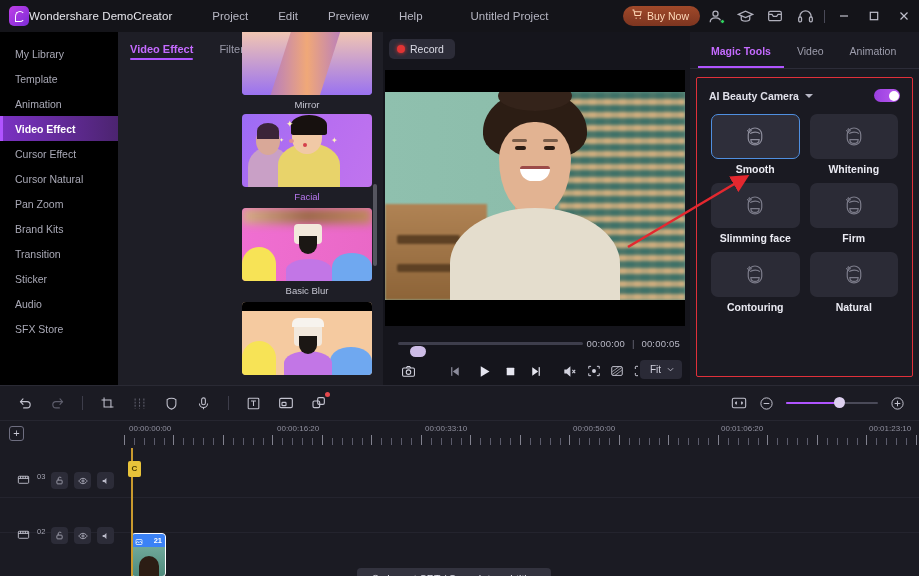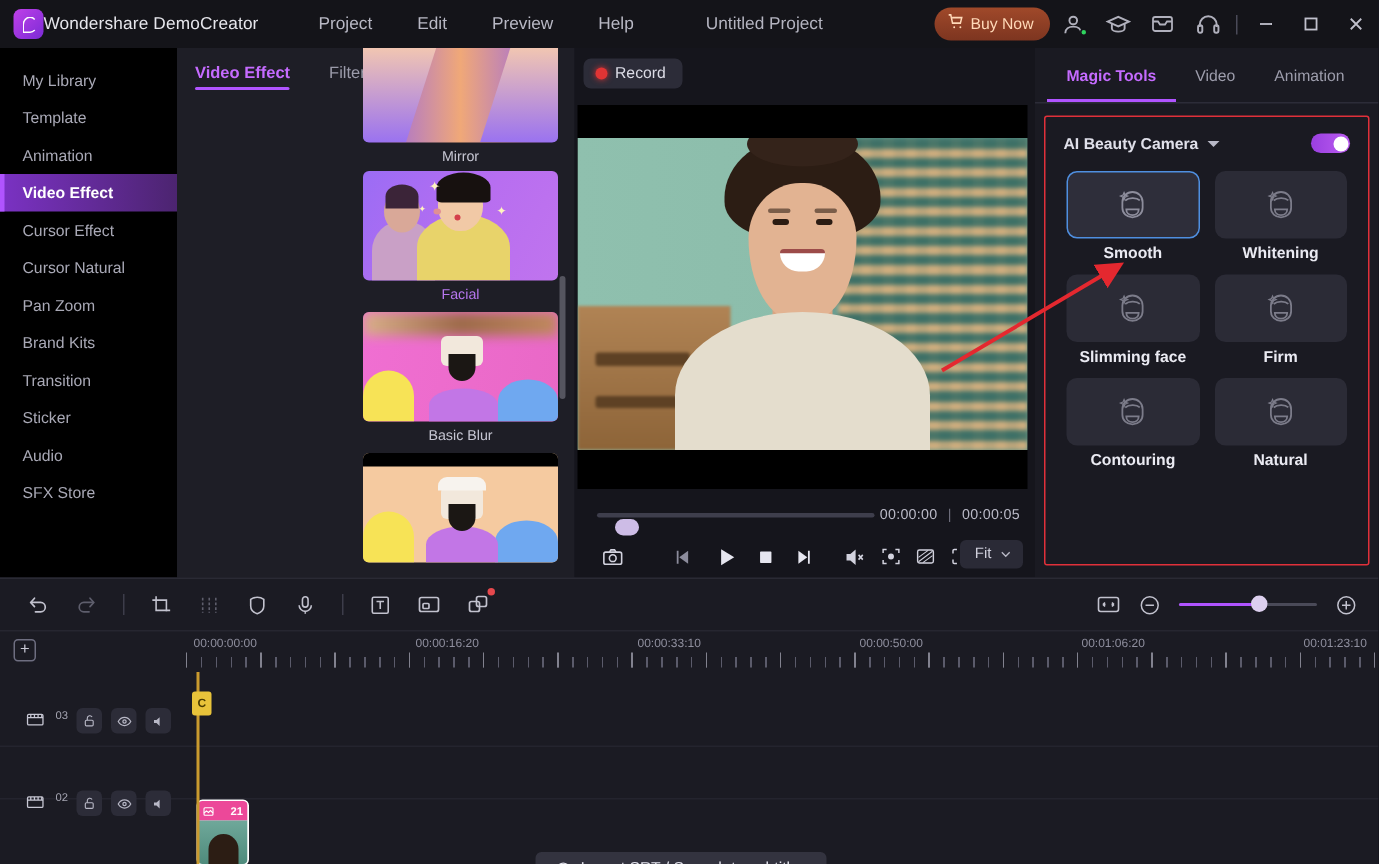--- a/index.html
+++ b/index.html
@@ -289,21 +289,21 @@
   }
   .playhead { position:absolute; left:131px; top:0; width:1.5px; height:129px; background:#c99a2e; }
   .playhead-flag {
     position:absolute; left:-3px; top:13px; width:13px; height:16px; background:#e8c33a;
     border-radius:2px; color:#4a3c00; font-size:8px; text-align:center; line-height:16px; font-weight:bold;
   }
   .clip {
     position:absolute; left:7px; top:85px; width:35px; height:44px;
     background:#f2f2f4; border-radius:4px; overflow:hidden; border:1px solid #fff;
   }
-  .clip-head { height:13px; background:#ec4899; display:flex; align-items:center; justify-content:space-between; padding:0 3px; }
+  .clip-head { height:13px; background:#3b82f6; display:flex; align-items:center; justify-content:space-between; padding:0 3px; }
   .clip-dur { font-size:7.5px; color:#fff; font-weight:bold; }
   .clip-img { position:absolute; top:13px; left:0; right:0; bottom:0; background:linear-gradient(180deg,#6fa89a,#4f8b7c); }
   .clip-img::after{ content:""; position:absolute; left:50%; transform:translateX(-50%); bottom:0; width:20px; height:20px; background:#2c1d14; border-radius:50% 50% 0 0;}
 </style>
 </head>
 <body>
 
 <div id="app">
 
   <div class="titlebar">

